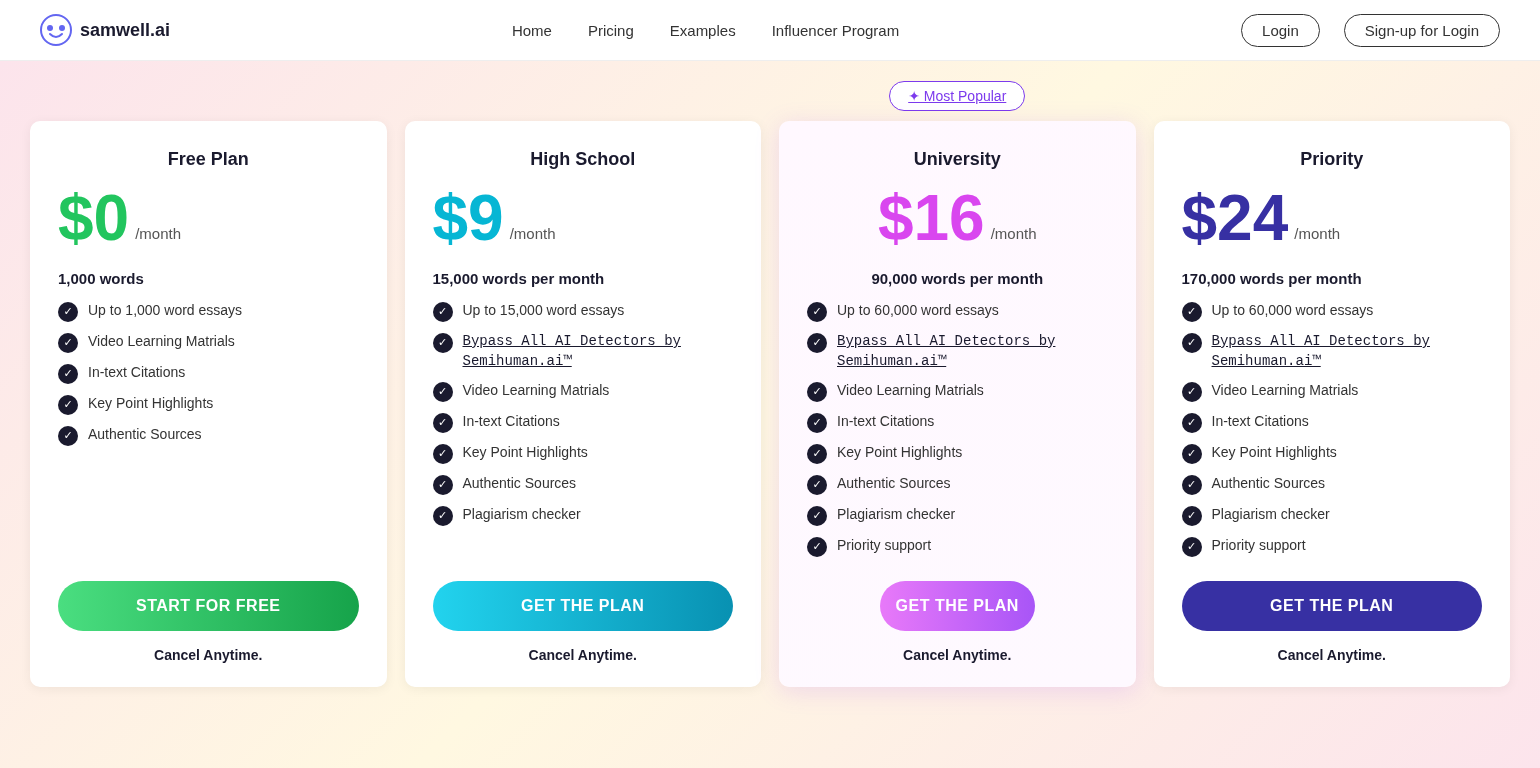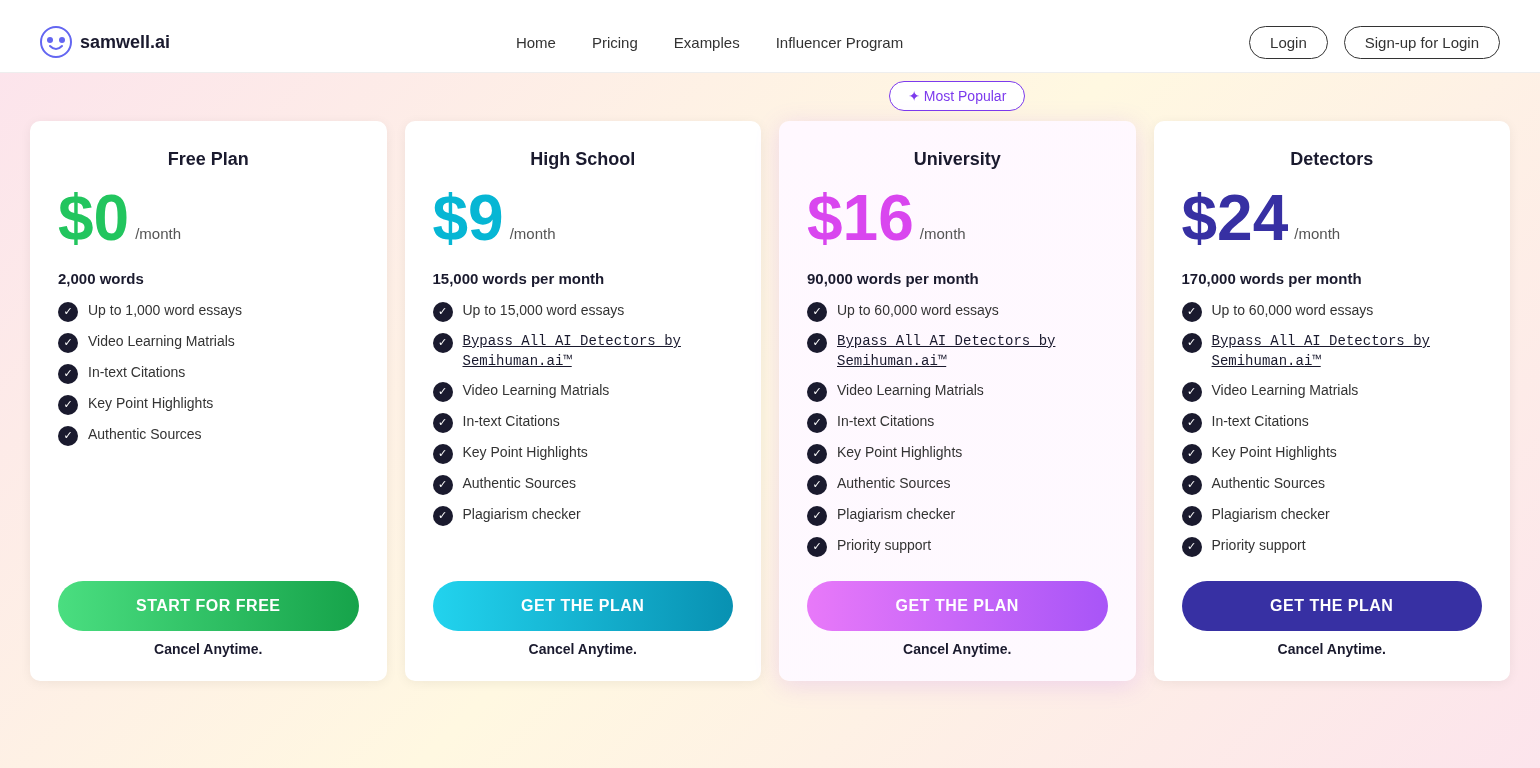--- a/index.html
+++ b/index.html
@@ -2,28 +2,28 @@
 <html><head>
   <meta charset="utf-8">
   <style>
     * { margin: 0; padding: 0; box-sizing: border-box; }
     body { font-family: -apple-system, BlinkMacSystemFont, 'Segoe UI', sans-serif; background: #fff; min-width: 1540px; }
 
     
     header {
       display: flex; align-items: center; justify-content: space-between;
       padding: 0 40px; height: 61px; border-bottom: 1px solid #eee;
-      position: sticky; top: 12px; background: #fff; z-index: 100;
+      position: sticky; top: 0; background: #fff; z-index: 100;
     }
     .logo-area { display: flex; align-items: center; gap: 8px; }
     .logo-icon { width: 32px; height: 32px; }
     .logo-text { font-size: 18px; font-weight: 700; color: #1a1a2e; }
     nav { display: flex; gap: 36px; align-items: center; justify-content: flex-end; }
     nav a { text-decoration: none; color: #333; font-size: 15px; }
-    .header-actions { display: flex; gap: 16px; align-items: flex-end; }
+    .header-actions { display: flex; gap: 24px; align-items: flex-end; }
     .btn-login {
       border: 1px solid #333; background: transparent; border-radius: 20px;
       padding: 7px 20px; font-size: 15px; cursor: pointer; color: #333;
     }
     .btn-signup {
       border: 1px solid #333; background: transparent; border-radius: 20px;
       padding: 7px 20px; font-size: 15px; cursor: pointer; color: #333;
     }
 
     
@@ -37,21 +37,21 @@
       display: flex; justify-content: center; margin-bottom: 10px;
     }
     .most-popular-badge span {
       border: 1.5px solid #7c3aed;
       border-radius: 20px;
       padding: 6px 18px;
       font-size: 14px;
       color: #7c3aed;
       font-weight: 500;
       background: #fff;
-      display: flex; align-items: center; gap: 6px;
+      display: flex; align-items: center; gap: 6px; text-decoration: underline;
     }
 
     .plans-grid {
       display: grid;
       grid-template-columns: repeat(4, 1fr);
       gap: 18px;
       max-width: 1480px;
       margin: 0 auto;
     }
 
@@ -91,41 +91,42 @@
       display: flex; align-items: center; justify-content: center;
       color: #fff; font-size: 11px;
     }
 
     .feature-link { text-decoration: underline; color: #1a1a2e; font-weight: 500; font-family: Liberation Mono, monospace; }
 
     .cta-area { margin-top: 24px; text-align: center; }
     .btn-cta {
       width: 100%; padding: 16px; border-radius: 30px; border: none;
       font-size: 16px; font-weight: 700; letter-spacing: 0.5px;
-      cursor: pointer; color: #fff; margin-bottom: 10px;
+      cursor: pointer; color: #fff; margin-bottom: 16px;
     }
     .cancel-text { font-size: 14px; font-weight: 700; color: #1a1a2e; }
 
     
     .plan-free .price-amount { color: #22c55e; }
     .plan-free .btn-cta { background: linear-gradient(90deg, #4ade80, #16a34a); }
 
     .plan-highschool .price-amount { color: #06b6d4; }
     .plan-highschool .btn-cta { background: linear-gradient(90deg, #22d3ee, #0891b2); }
 
     .plan-university .price-amount { color: #d946ef; }
     .plan-university .btn-cta { background: linear-gradient(90deg, #e879f9, #a855f7); }
 
     .plan-academic .price-amount { color: #3730a3; }
     .plan-academic .btn-cta { background: #3730a3; }
 
     
     .plan-university {
       background: linear-gradient(160deg, #fff8ff 0%, #fef9ff 100%);
       box-shadow: 0 4px 24px rgba(168, 85, 247, 0.18);
+      align-items: center;
     }
   </style>
 </head>
 <body>
 
 <header>
   <div class="logo-area">
     <svg class="logo-icon" viewBox="0 0 32 32" fill="none">
       <circle cx="16" cy="16" r="15" stroke="#6366f1" stroke-width="2"></circle>
       <circle cx="10" cy="14" r="3" fill="#6366f1"></circle>
@@ -158,21 +159,21 @@
   </div>
 
   <div class="plans-grid">
 
   <div class="plan-card plan-free">
       <div class="plan-name">Free Plan</div>
       <div class="price-row">
         <span class="price-amount">$0</span>
         <span class="price-period">/month</span>
       </div>
-      <div class="words-count">2,000 words</div>
+      <div class="words-count">1,000 words</div>
       <ul class="features-list">
           <li>
         <span class="check-icon">✓</span>
         <span>Up to 1,000 word essays</span>
       </li>
           <li>
         <span class="check-icon">✓</span>
         <span>Video Learning Matrials</span>
       </li>
           <li>
@@ -275,21 +276,21 @@
         <span class="check-icon">✓</span>
         <span>Priority support</span>
       </li>
         </ul>
       <div class="cta-area">
         <button class="btn-cta">GET THE PLAN</button>
         <div class="cancel-text">Cancel Anytime.</div>
       </div>
     </div>
       <div class="plan-card plan-academic">
-      <div class="plan-name">Detectors</div>
+      <div class="plan-name">Priority</div>
       <div class="price-row">
         <span class="price-amount">$24</span>
         <span class="price-period">/month</span>
       </div>
       <div class="words-count">170,000 words per month</div>
       <ul class="features-list">
           <li>
         <span class="check-icon">✓</span>
         <span>Up to 60,000 word essays</span>
       </li>

